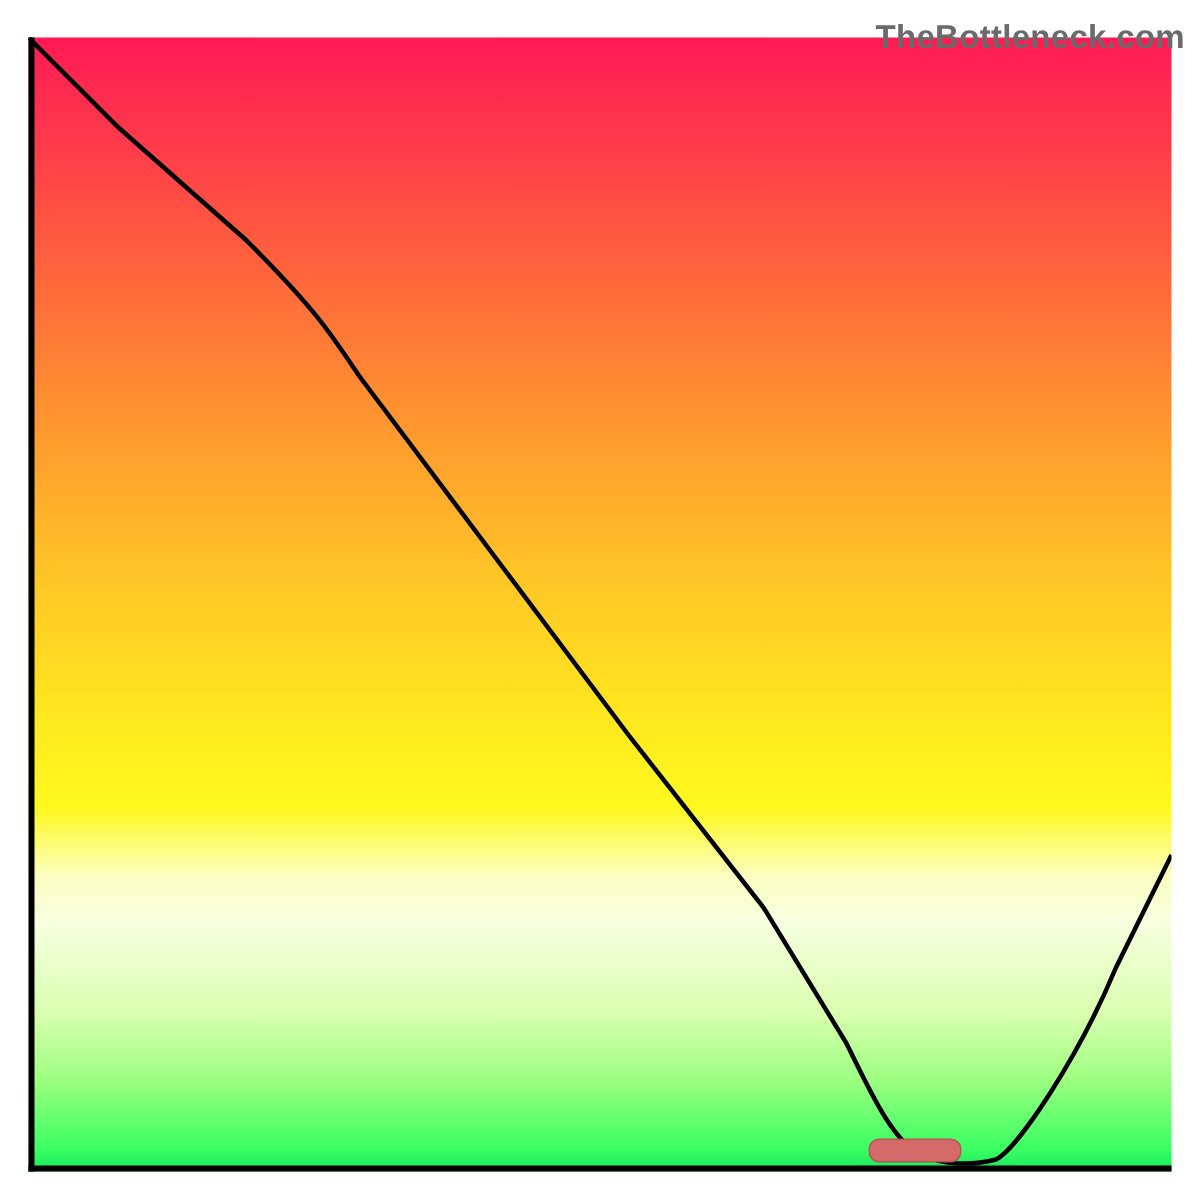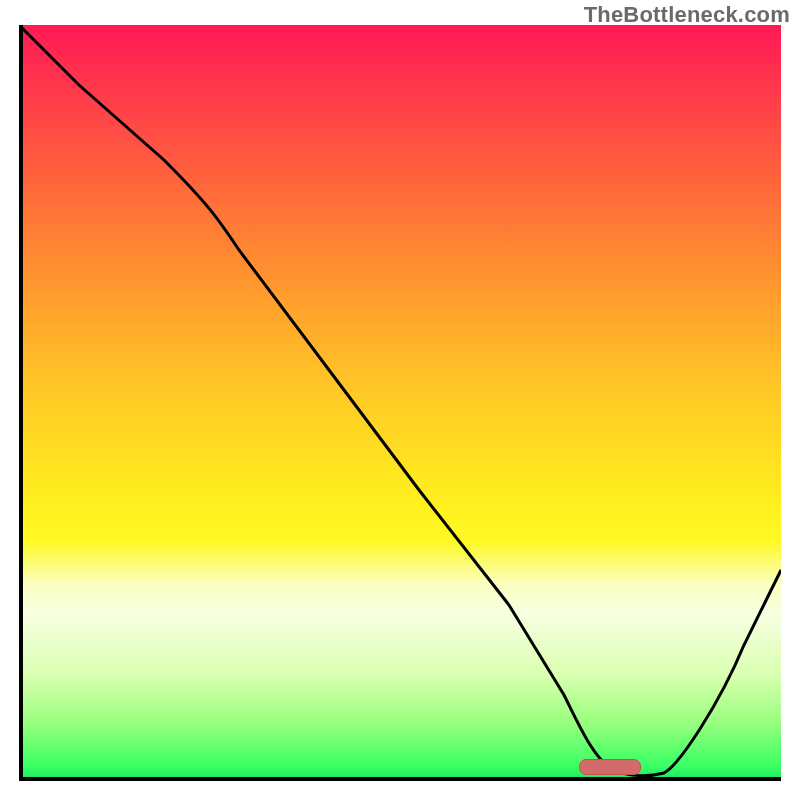--- a/index.html
+++ b/index.html
@@ -10,21 +10,21 @@
     background: #ffffff;
     font-family: Arial, Helvetica, sans-serif;
   }
   .container {
     position: relative;
     width: 800px;
     height: 800px;
   }
   .watermark {
     position: absolute;
-    top: 2px;
+    top: 12px;
     right: 10px;
     font-size: 22px;
     font-weight: 600;
     color: #6a6a6a;
     letter-spacing: 0.2px;
     z-index: 20;
   }
   .plot-frame {
     position: absolute;
     left: 19px;

